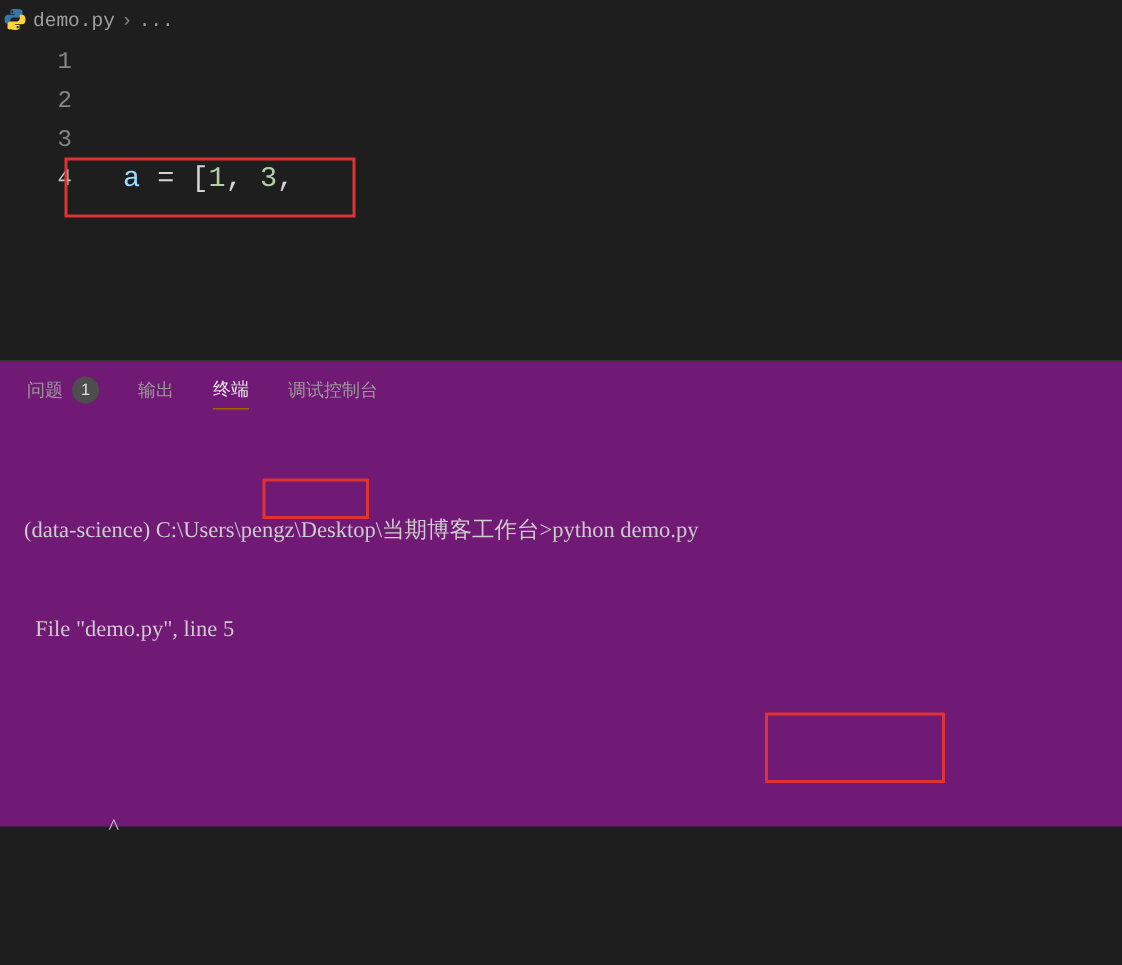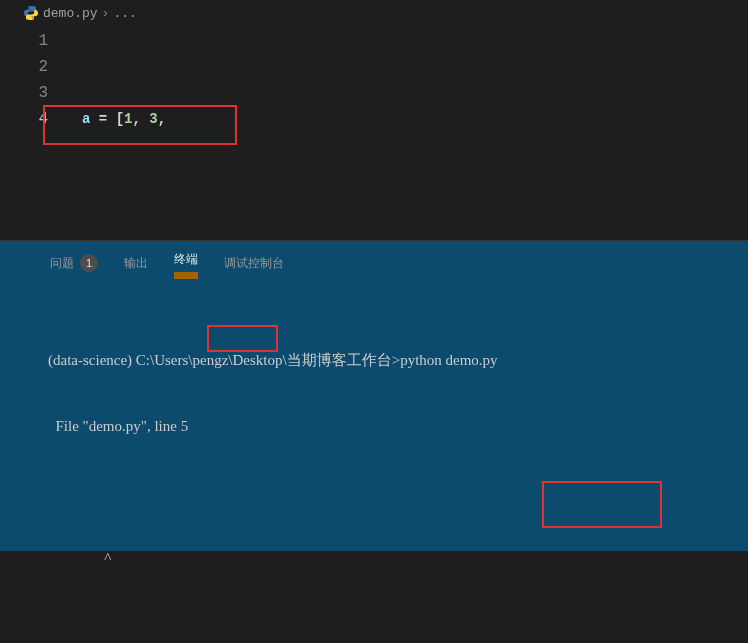--- a/index.html
+++ b/index.html
@@ -7,21 +7,21 @@
       width: 748px;
       height: 643px;
       background: #1e1e1e;
       font-family: Consolas, 'Courier New', monospace;
       font-size: 14px;
       color: #cccccc;
       overflow: hidden;
     }
     .breadcrumb {
       height: 26px;
-      padding: 4px 23px;
+      padding: 4px 2px;
       display: flex;
       align-items: center;
       gap: 4px;
       font-size: 13px;
       color: #a0a0a0;
     }
     .py-icon {
       width: 16px;
       height: 16px;
       display: inline-flex;
@@ -38,65 +38,63 @@
       text-align: right;
       color: #858585;
       font-size: 16px;
       line-height: 26px;
       padding-top: 2px;
     }
     .gutter div { padding-right: 10px; }
     .gutter .active { color: #c6c6c6; }
     .code {
       flex: 1;
-      font-size: 14px;
+      font-size: 19px;
       line-height: 26px;
       padding-top: 2px;
       position: relative;
-      font-weight: bold;
     }
     .code-line { padding-left: 24px; height: 26px; white-space: pre; }
     .tok-var { color: #9cdcfe; }
     .tok-op { color: #d4d4d4; }
     .tok-punc { color: #d4d4d4; }
     .tok-num { color: #b5cea8; }
     .red-box-editor {
       position: absolute;
       border: 2px solid #dd3333;
       left: -15px;
       top: 79px;
       width: 194px;
       height: 40px;
       pointer-events: none;
     }
     .panel {
       border-top: 1px solid #333;
       height: 311px;
-      background: #0c4a6e;
-      padding-left: 32px;
+      background: #701a75;
     }
     .tabs {
       display: flex;
       align-items: center;
       gap: 26px;
       padding: 10px 18px 6px 18px;
       font-size: 12px;
       font-family: "Segoe UI", sans-serif;
     }
     .tab {
       color: #9a9a9a;
       display: flex;
       align-items: center;
       gap: 6px;
       padding-bottom: 4px;
       cursor: pointer;
     }
     .tab.active {
       color: #e6e6e6;
-      border-bottom: 7px solid #a16207;
+      border-bottom: 1px solid #a16207;
     }
     .badge {
       background: #4d4d4d;
       color: #e0e0e0;
       border-radius: 10px;
       min-width: 18px;
       height: 18px;
       display: inline-flex;
       align-items: center;
       justify-content: center;

